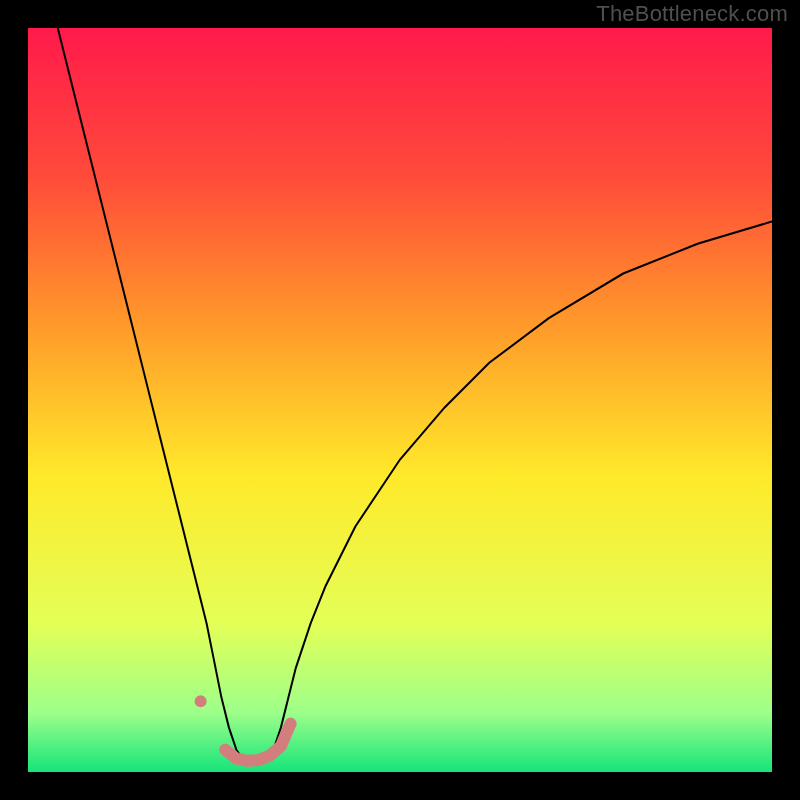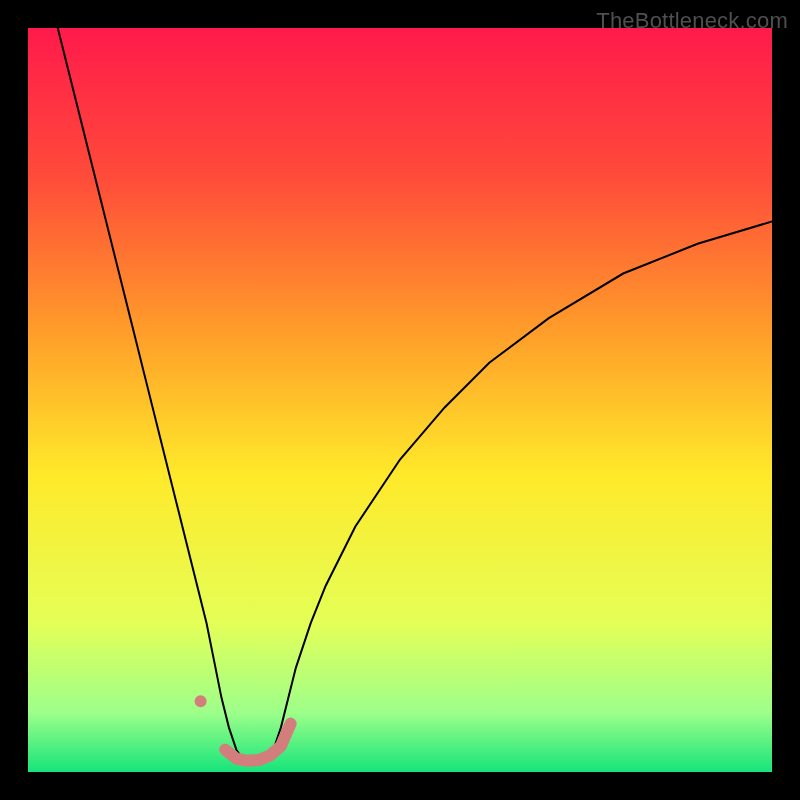--- a/index.html
+++ b/index.html
@@ -22,21 +22,21 @@
   .plot {
     position: absolute;
     left: 28px;
     top: 28px;
     width: 744px;
     height: 744px;
     overflow: hidden;
   }
   .watermark {
     position: absolute;
-    top: 8px;
+    top: 1px;
     right: 12px;
     color: #4f4f4f;
     font-size: 22px;
     font-weight: 500;
     letter-spacing: 0.2px;
     user-select: none;
   }
 </style>
 </head>
 <body>

